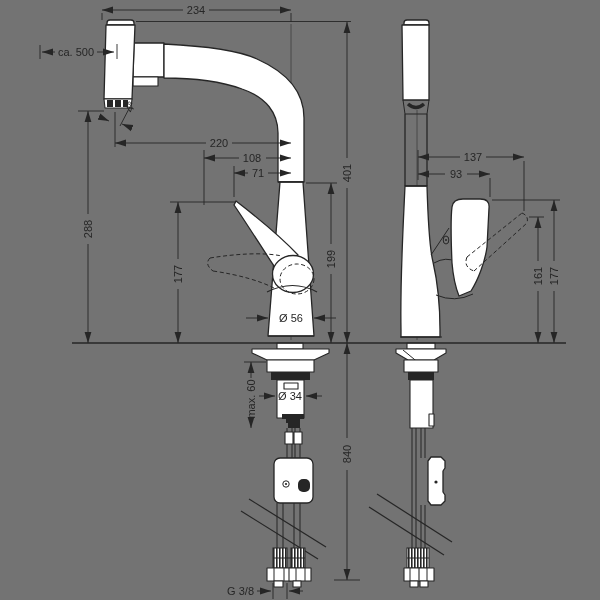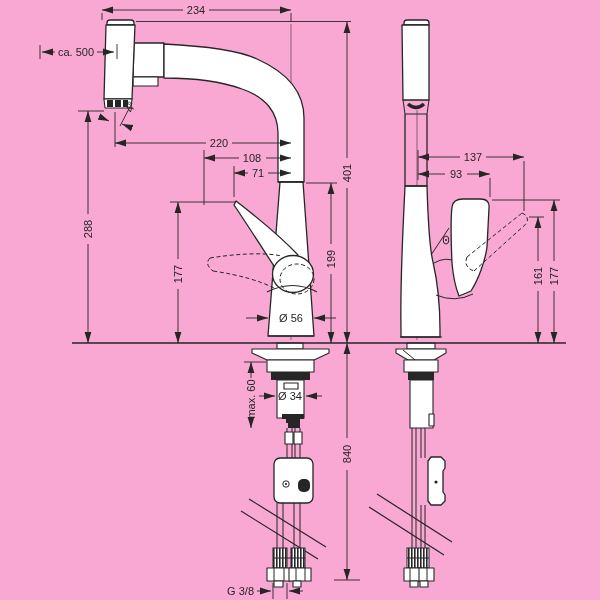--- a/index.html
+++ b/index.html
@@ -1,16 +1,16 @@
 <!DOCTYPE html>
 <html><head>
 <meta charset="utf-8">
 <style>
   html,body{margin:0;padding:0;background:#ffffff;}
-  .stage{position:relative;width:600px;height:600px;background:#f9a8d4;overflow:hidden;
+  .stage{position:relative;width:600px;height:600px;background:#737373;overflow:hidden;
          font-family:"Liberation Sans", sans-serif;}
   svg{position:absolute;left:0;top:0;}
   svg text{font-family:"Liberation Sans", sans-serif;font-size:11px;fill:#262626;}
   .ln{stroke:#262626;fill:none;}
   .w13{stroke-width:1.3;}
   .w12{stroke-width:1.2;}
   .w10{stroke-width:1;}
   .dim{stroke:#262626;stroke-width:0.9;fill:none;}
   .thin{stroke:#262626;stroke-width:0.55;fill:none;}
   .wh{fill:#ffffff;stroke:#262626;stroke-width:1.3;stroke-linejoin:round;}

